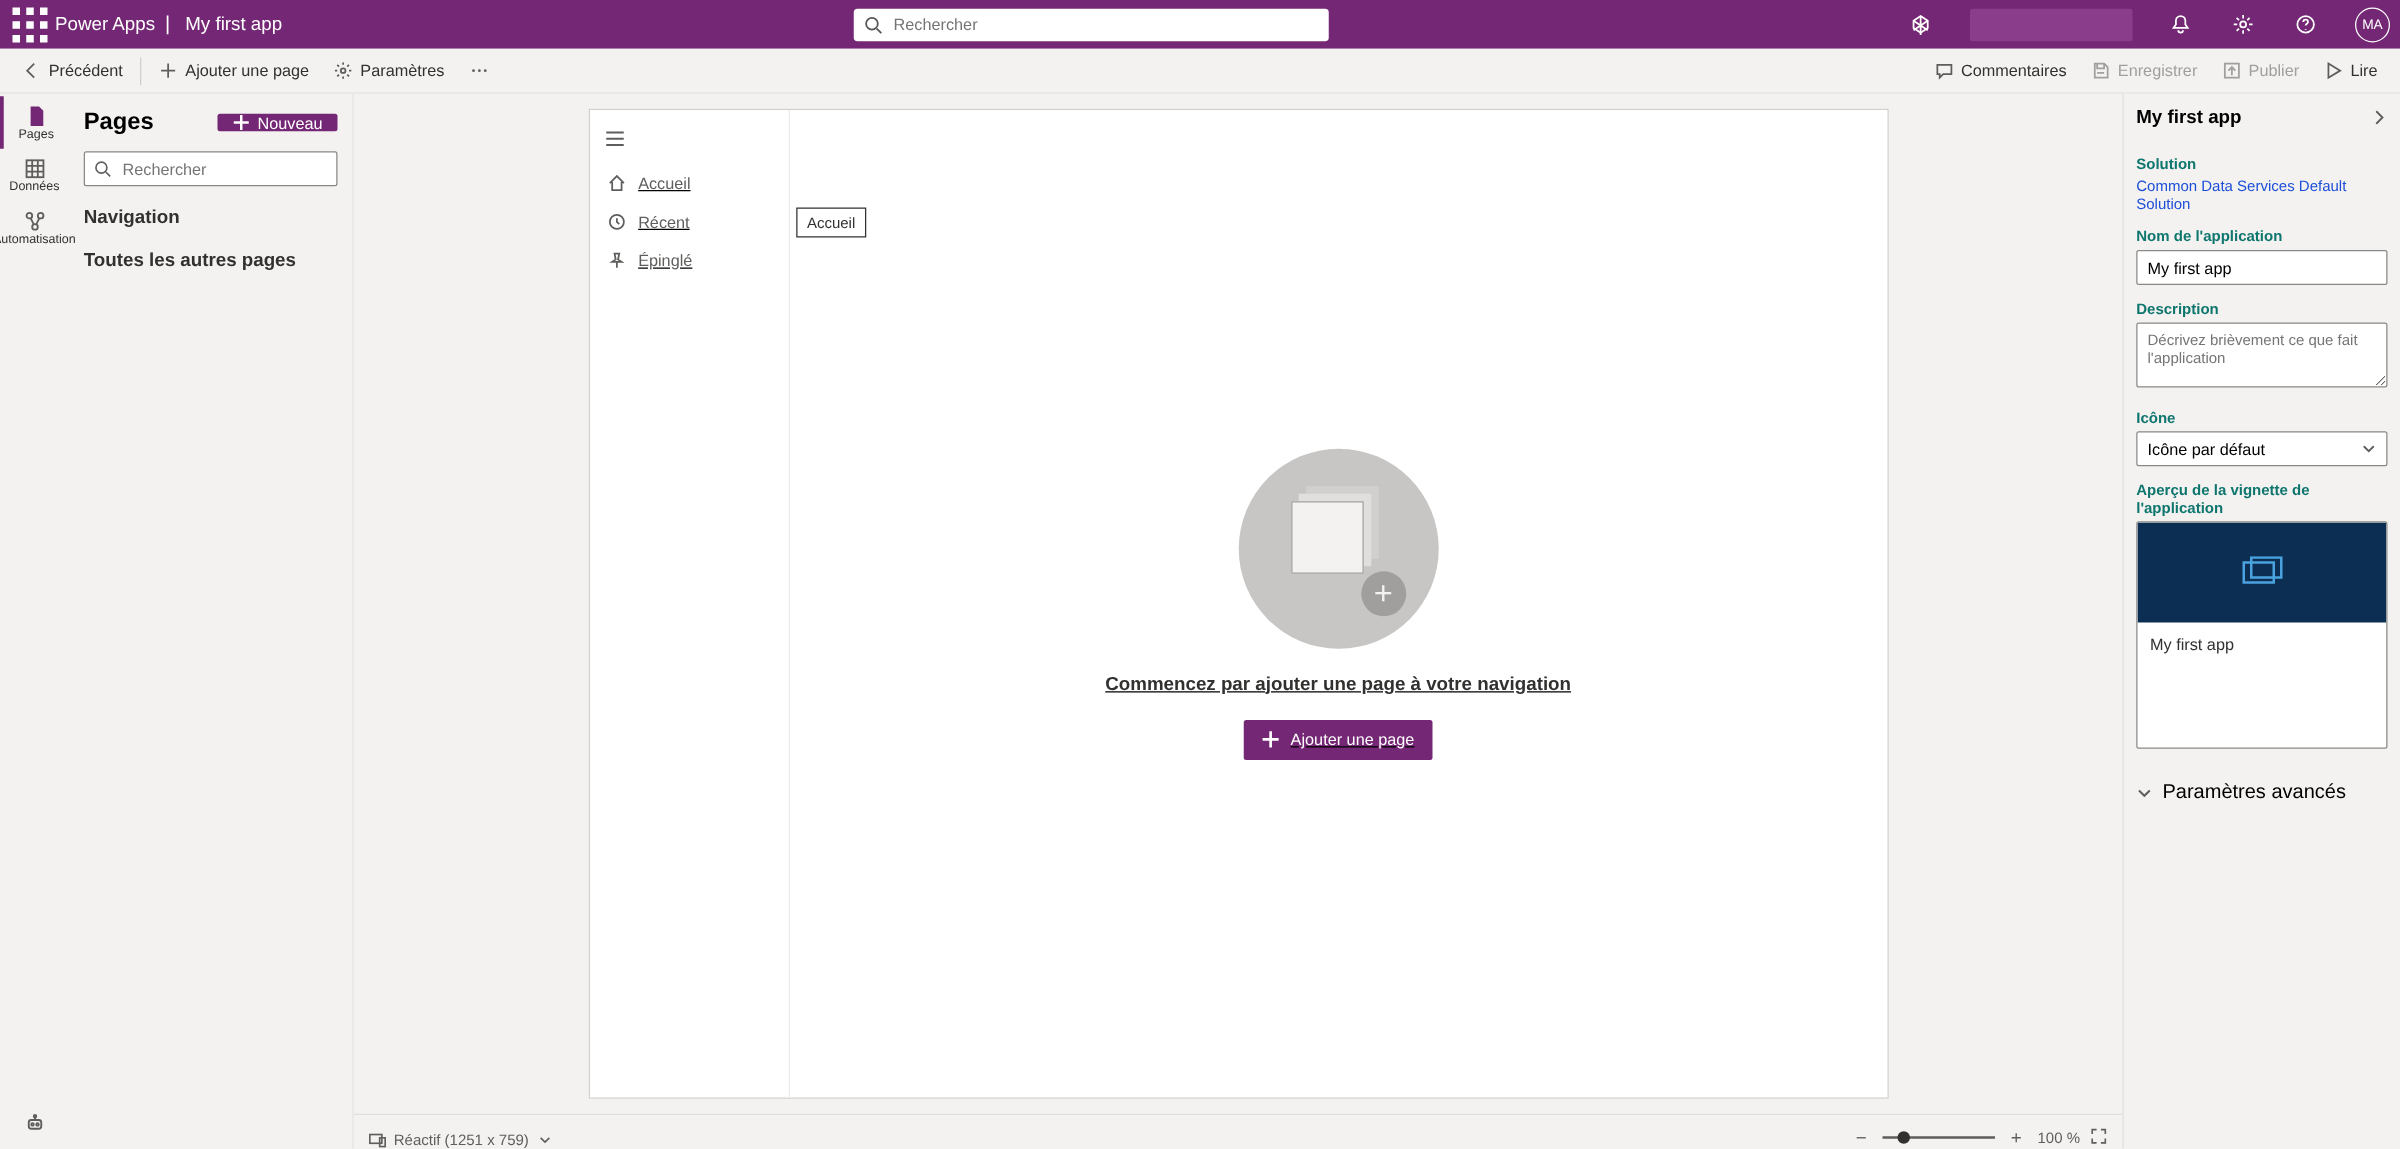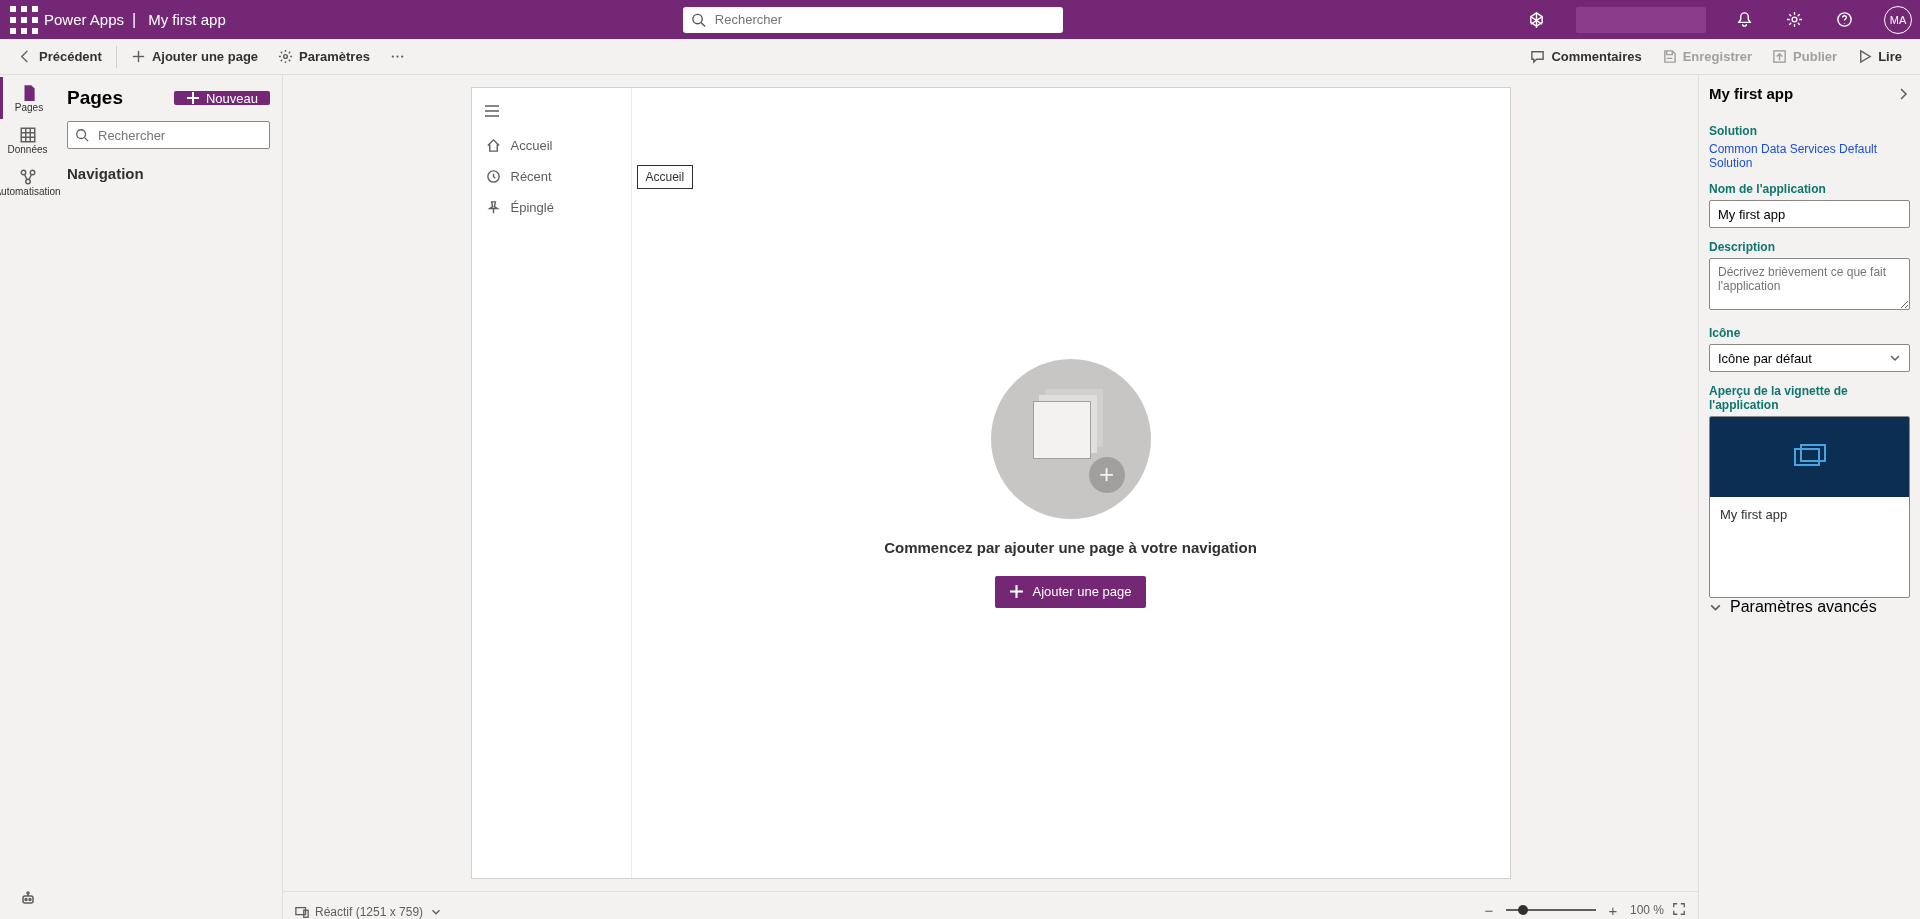--- a/index.html
+++ b/index.html
@@ -15,21 +15,21 @@
 .searchbar input { width: 380px; height: 26px; border: none; border-radius: 3px; padding: 0 10px 0 32px; font-size: 13px; background: #fff; }
 .searchbar svg { position: absolute; left: 8px; top: 50%; transform: translateY(-50%); width: 15px; height: 15px; stroke: #555; fill: none; stroke-width: 1.5; }
 .topbar-right { display: flex; align-items: center; gap: 16px; }
 .top-icon { width: 34px; height: 34px; display: flex; align-items: center; justify-content: center; cursor: pointer; }
 .top-icon svg { stroke: #fff; fill: none; width: 17px; height: 17px; stroke-width: 1.5; }
 .env-pill { width: 130px; height: 26px; background: #8a3d8a; border-radius: 2px; margin: 0 6px; }
 .avatar { width: 28px; height: 28px; border-radius: 50%; border: 1px solid #fff; display: flex; align-items: center; justify-content: center; font-size: 11px; margin-left: 6px; }
 
 
 .cmdbar { height: 36px; background: #f3f2f1; border-bottom: 1px solid #e1dfdd; display: flex; align-items: center; padding: 0 8px; }
-.cmdbtn { display: flex; align-items: center; gap: 6px; padding: 12px 10px; height: 32px; font-size: 13px; color: #323130; cursor: pointer; border-radius: 2px; font-weight: bold; }
+.cmdbtn { display: flex; align-items: center; gap: 6px; padding: 12px 10px; height: 32px; font-size: 13px; color: #323130; cursor: pointer; border-radius: 2px; }
 .cmdbtn.disabled { color: #a19f9d; }
 .cmdbtn svg { width: 15px; height: 15px; stroke: #605e5c; fill: none; stroke-width: 1.5; }
 .cmdbtn.disabled svg { stroke: #a19f9d; }
 .cmdsep { width: 1px; height: 22px; background: #d0cdca; margin: 0 4px; }
 .cmdbar-right { margin-left: auto; display: flex; align-items: center; }
 
 
 .workspace { display: flex; height: calc(100% - 75px); }
 
 
@@ -48,21 +48,21 @@
 .new-btn { background: #742774; color: #fff; border: none; border-radius: 2px; padding: 0 12px; height: 14px; display: flex; align-items: center; gap: 6px; font-size: 13px; cursor: pointer; }
 .new-btn svg { stroke: #fff; fill: none; width: 14px; height: 14px; stroke-width: 2; }
 .pages-search { margin: 4px 12px; position: relative; }
 .pages-search input { width: 100%; height: 28px; border: 1px solid #8a8886; border-radius: 2px; padding: 0 8px 0 30px; font-size: 13px; background: #fff; }
 .pages-search svg { position: absolute; left: 8px; top: 50%; transform: translateY(-50%); width: 14px; height: 14px; stroke: #605e5c; fill: none; stroke-width: 1.5; }
 .pages-group { padding: 12px 12px 6px; font-size: 15px; font-weight: 600; color: #323130; }
 
 
 .canvas-wrap { flex: 1; background: #f3f2f1; display: flex; flex-direction: column; overflow: hidden; }
 .canvas-area { flex: 1; display: flex; justify-content: center; align-items: stretch; padding: 12px 10px; overflow: hidden; }
-.device { width: 1040px; max-width: 100%; background: #fff; border: 1px solid #d2d0ce; display: flex; }
+.device { width: 1040px; max-width: 100%; background: #fff; border: 1px solid #d2d0ce; display: flex; text-decoration: underline; }
 .dev-sidebar { width: 160px; border-right: 1px solid #edebe9; padding-top: 8px; }
 .dev-hamburger { padding: 8px 12px; cursor: pointer; }
 .dev-hamburger svg { width: 16px; height: 14px; stroke: #605e5c; fill: none; stroke-width: 1.5; }
 .dev-item { display: flex; align-items: center; gap: 10px; padding: 8px 14px; font-size: 13px; color: #605e5c; cursor: pointer; position: relative; }
 .dev-item svg { width: 15px; height: 15px; stroke: #605e5c; fill: none; stroke-width: 1.5; }
 .tooltip { position: absolute; left: 100%; margin-left: 6px; background: #fff; border: 1px solid #323130; padding: 4px 8px; font-size: 12px; color: #323130; white-space: nowrap; }
 .dev-main { flex: 1; display: flex; flex-direction: column; align-items: center; justify-content: center; gap: 20px; }
 .empty-circle { width: 160px; height: 160px; border-radius: 50%; background: #c8c6c4; position: relative; }
 .empty-circle::before { content:""; position:absolute; width: 56px; height: 56px; background:#f3f2f1; border:1px solid #a19f9d; left: 42px; top: 42px; box-shadow: 6px -6px 0 #e1dfdd, 12px -12px 0 #d2d0ce; }
 .empty-circle::after { content:"+"; position:absolute; right: 26px; bottom:26px; width:36px; height:36px; border-radius:50%; background:#a19f9d; color:#f3f2f1; font-size:26px; display:flex; align-items:center; justify-content:center; }
@@ -87,21 +87,21 @@
 .p-label { font-size: 12px; font-weight: 600; margin-top: 12px; margin-bottom: 4px; color: #0f766e; }
 .p-static { font-size: 12px; color: #1d4ed8; }
 .p-input { width: 100%; height: 28px; border: 1px solid #8a8886; border-radius: 2px; padding: 0 8px; font-size: 13px; background: #fff; }
 .p-textarea { width: 100%; height: 52px; border: 1px solid #8a8886; border-radius: 2px; padding: 6px 8px; font-size: 12px; background: #fff; resize: vertical; font-family: inherit; }
 .p-select { width: 100%; height: 28px; border: 1px solid #8a8886; border-radius: 2px; padding: 0 8px; font-size: 13px; background: #fff; display: flex; align-items: center; justify-content: space-between; cursor: pointer; }
 .p-select svg { width: 12px; height: 12px; stroke: #605e5c; fill: none; stroke-width: 1.5; }
 .thumb-preview { border: 1px solid #8a8886; border-radius: 2px; overflow: hidden; background: #fff; }
 .thumb-top { height: 80px; background: #0b2e52; display: flex; align-items: center; justify-content: center; }
 .thumb-top svg { width: 36px; height: 26px; stroke: #4aa3df; fill: none; stroke-width: 2; }
 .thumb-bot { padding: 10px; font-size: 13px; color: #323130; height: 100px; }
-.adv-row { display: flex; align-items: center; gap: 8px; margin-top: 0; cursor: pointer; text-align: right; }
+.adv-row { display: flex; align-items: center; gap: 8px; margin-top: 26px; cursor: pointer; text-align: right; }
 .adv-row svg { width: 13px; height: 13px; stroke: #605e5c; fill: none; stroke-width: 1.5; }
 </style>
 </head>
 <body>
 
 <div class="topbar">
   <div class="waffle">
     <svg viewBox="0 0 16 16">
         <rect x="1" y="1" width="3" height="3"></rect>
         <rect x="6.5" y="1" width="3" height="3"></rect>
@@ -264,20 +264,21 @@
       </button>
     </div>
     <div class="pages-search">
       <svg viewBox="0 0 16 16">
           <circle cx="7" cy="7" r="5"></circle>
           <line x1="11" y1="11" x2="15" y2="15"></line>
         </svg>
       <input type="text" placeholder="Rechercher" style="">
     </div>
     <div class="pages-group">Navigation</div>
+    <div class="pages-group">Toutes les autres pages</div>
   </div>
 
   <div class="canvas-wrap">
     <div class="canvas-area">
       <div class="device">
         <div class="dev-sidebar">
           <div class="dev-hamburger">
             <svg viewBox="0 0 16 14">
                 <line x1="1" y1="2" x2="15" y2="2"></line>
                 <line x1="1" y1="7" x2="15" y2="7"></line>

